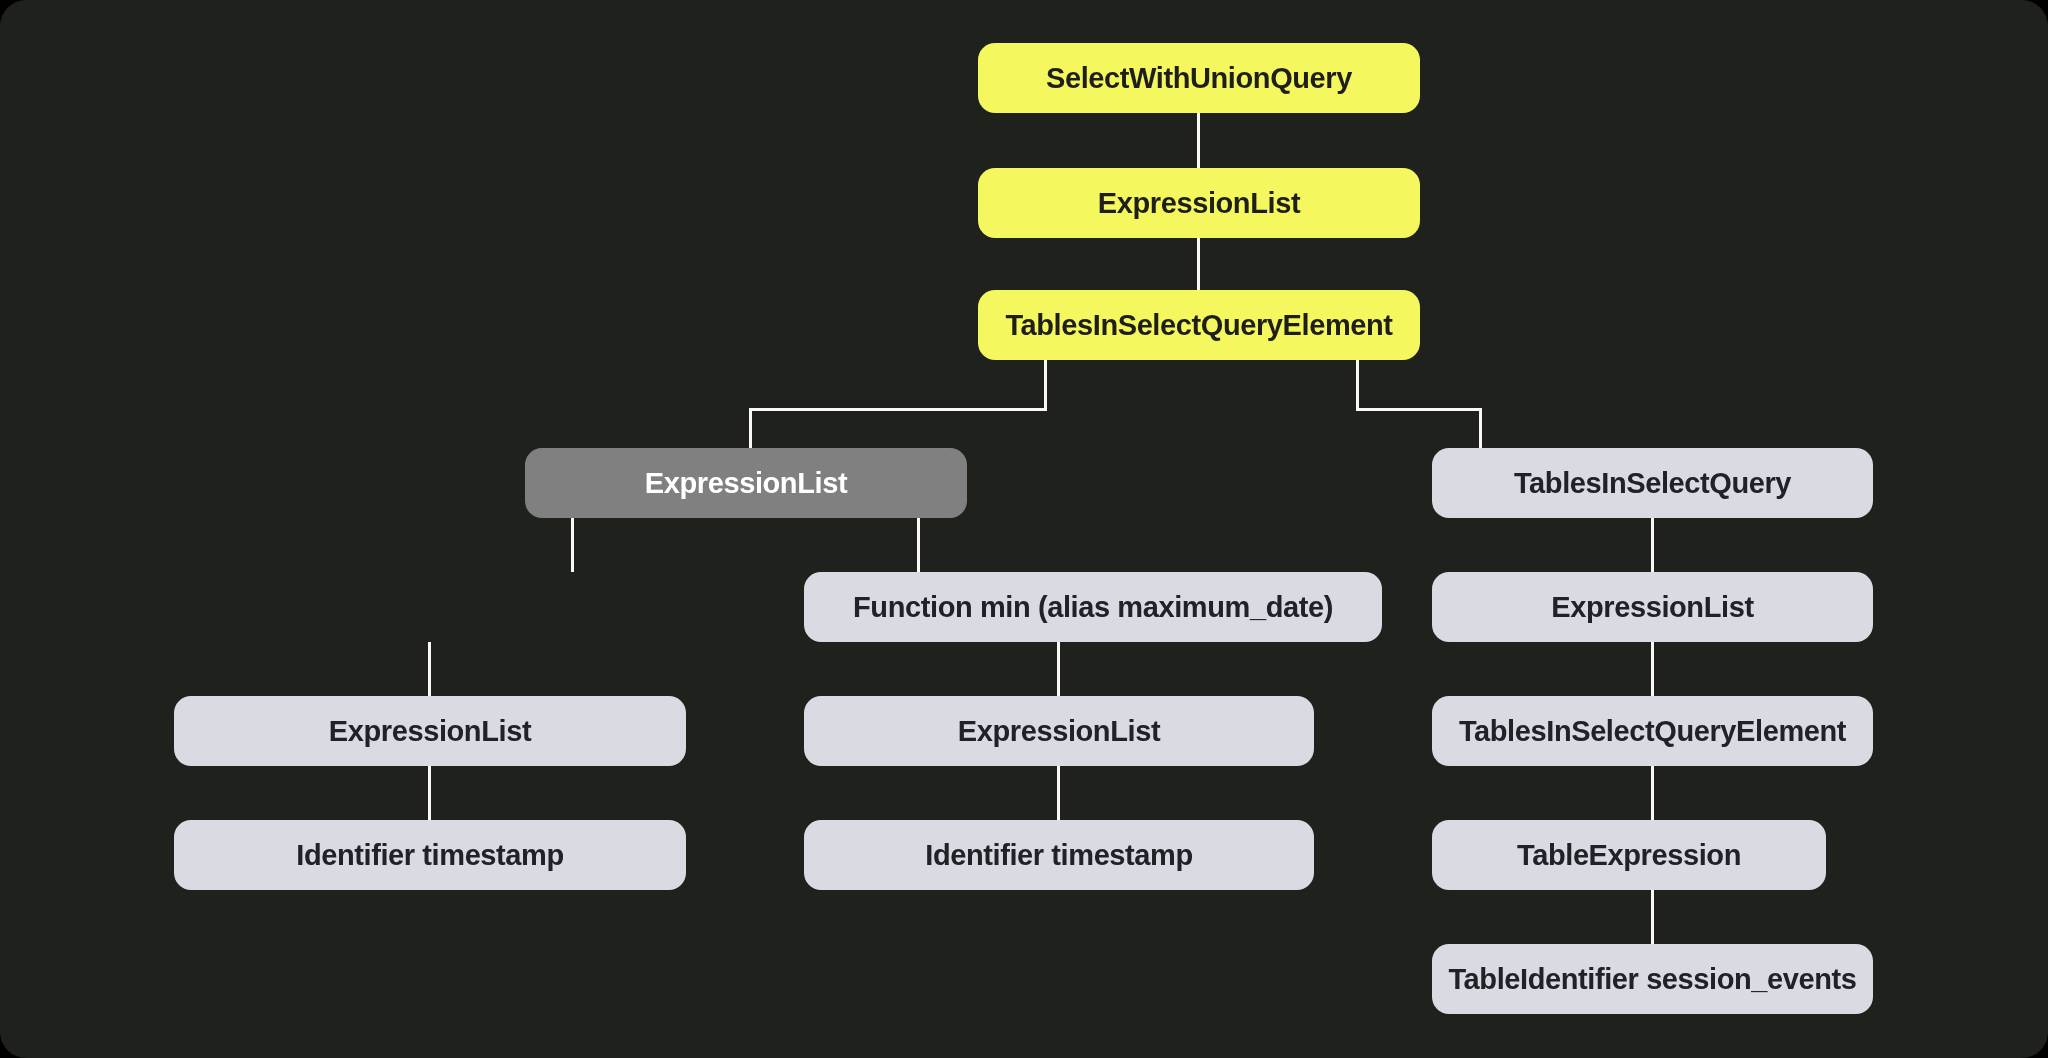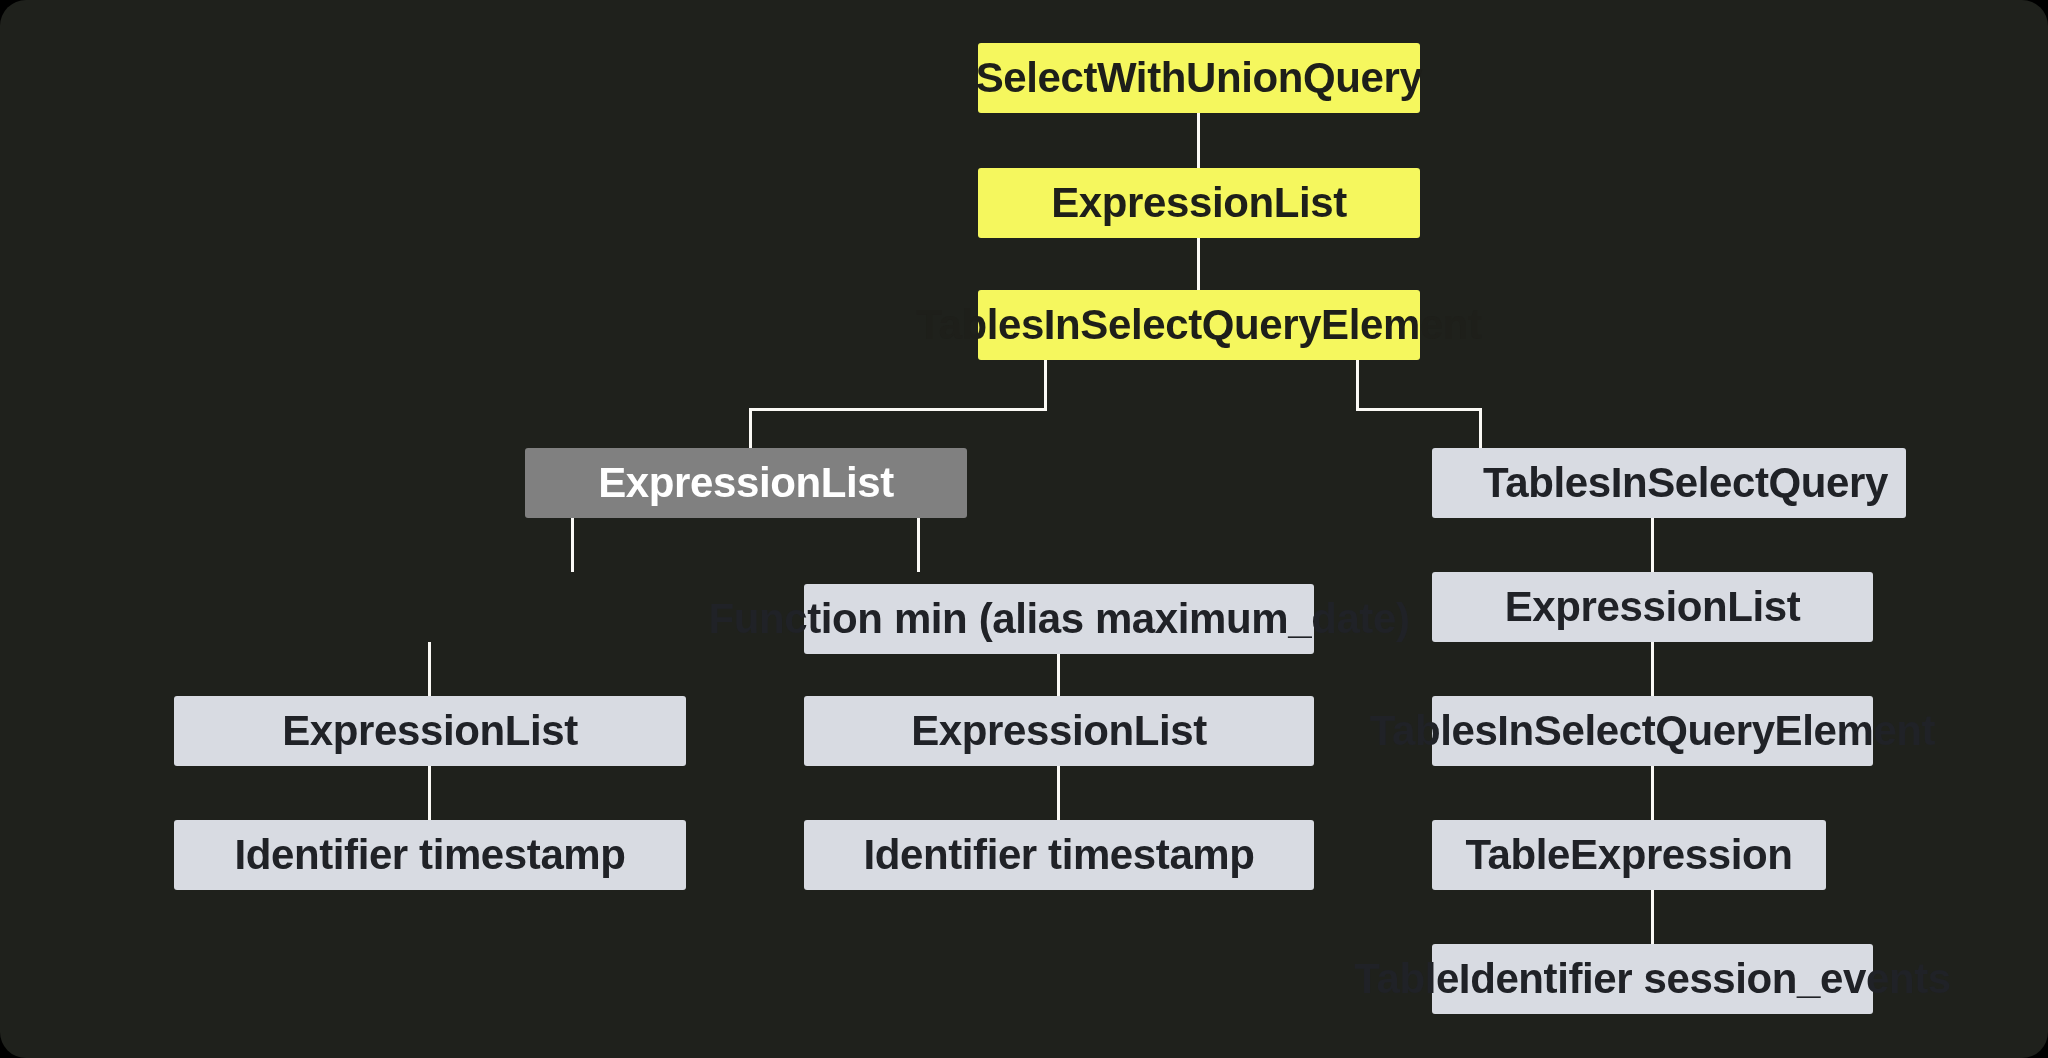--- a/index.html
+++ b/index.html
@@ -18,25 +18,25 @@
   .panel {
     position: absolute;
     inset: 0;
     background: #1f211c;
     border-radius: 26px;
     overflow: hidden;
   }
   .node {
     position: absolute;
     height: 70px;
-    border-radius: 3px;
+    border-radius: 17px;
     display: flex;
     align-items: center;
     justify-content: center;
-    font-size: 42px;
+    font-size: 29px;
     font-weight: 700;
     letter-spacing: -0.4px;
     white-space: nowrap;
     z-index: 2;
     cursor: pointer;
   }
   .node.highlight { background: #f5f75e; color: #1e1f1a; }
   .node.selected  { background: #808080; color: #ffffff; }
   .node.plain     { background: #d8dbe2; color: #202227; }
   .line {
@@ -55,25 +55,25 @@
 
     <div class="node highlight" style="left:978px; top:43px;  width:442px;">SelectWithUnionQuery</div>
     <div class="node highlight" style="left:978px; top:168px; width:442px;">ExpressionList</div>
     <div class="node highlight" style="left:978px; top:290px; width:442px;">TablesInSelectQueryElement</div>
 
     <div class="node selected" style="left:525px; top:448px; width:442px;">ExpressionList</div>
 
     <div class="node plain" style="left:174px; top:696px; width:512px;">ExpressionList</div>
     <div class="node plain" style="left:174px; top:820px; width:512px;">Identifier timestamp</div>
 
-    <div class="node plain" style="left:804px; top:572px; width:510px;margin-top:12px;">Function min (alias maximum_date)</div>
+    <div class="node plain" style="left:804px; top:572px; width:578px;">Function min (alias maximum_date)</div>
     <div class="node plain" style="left:804px; top:696px; width:510px;">ExpressionList</div>
     <div class="node plain" style="left:804px; top:820px; width:510px;">Identifier timestamp</div>
 
-    <div class="node plain" style="left:1432px; top:448px; width:441px;padding-left:33px;">TablesInSelectQuery</div>
+    <div class="node plain" style="left:1432px; top:448px; width:441px;">TablesInSelectQuery</div>
     <div class="node plain" style="left:1432px; top:572px; width:441px;">ExpressionList</div>
     <div class="node plain" style="left:1432px; top:696px; width:441px;">TablesInSelectQueryElement</div>
     <div class="node plain" style="left:1432px; top:820px; width:394px;">TableExpression</div>
     <div class="node plain" style="left:1432px; top:944px; width:441px;text-align:center;">TableIdentifier session_events</div>
 
     <div class="line v" style="left:1197px; top:113px; height:55px;"></div>
     <div class="line v" style="left:1197px; top:238px; height:52px;"></div>
 
     <div class="line v" style="left:1044px; top:360px; height:51px;"></div>
     <div class="line h" style="left:749px; top:408px; width:298px;"></div>

